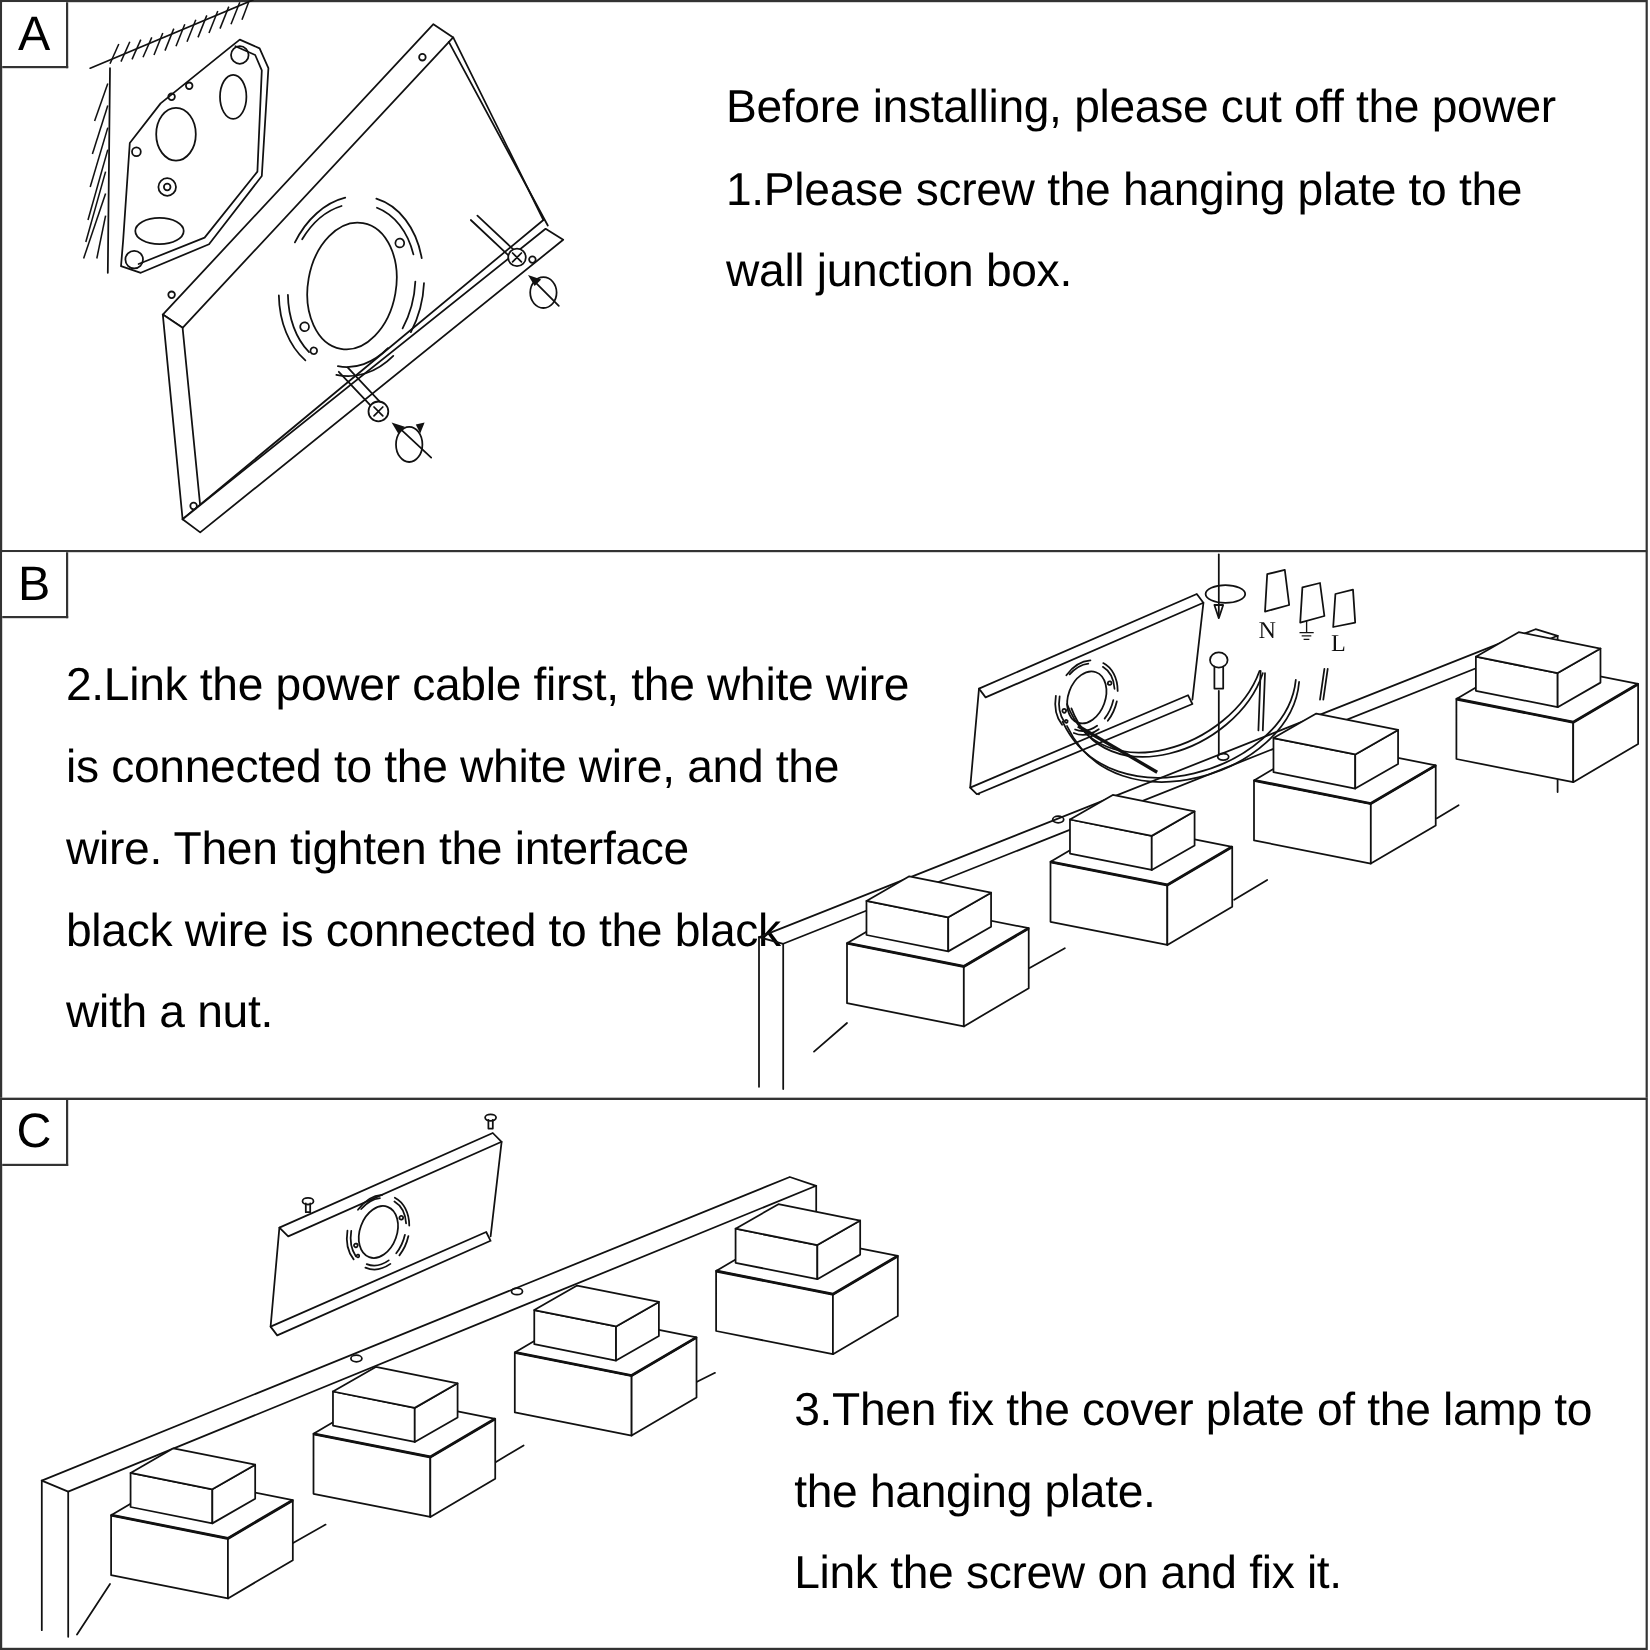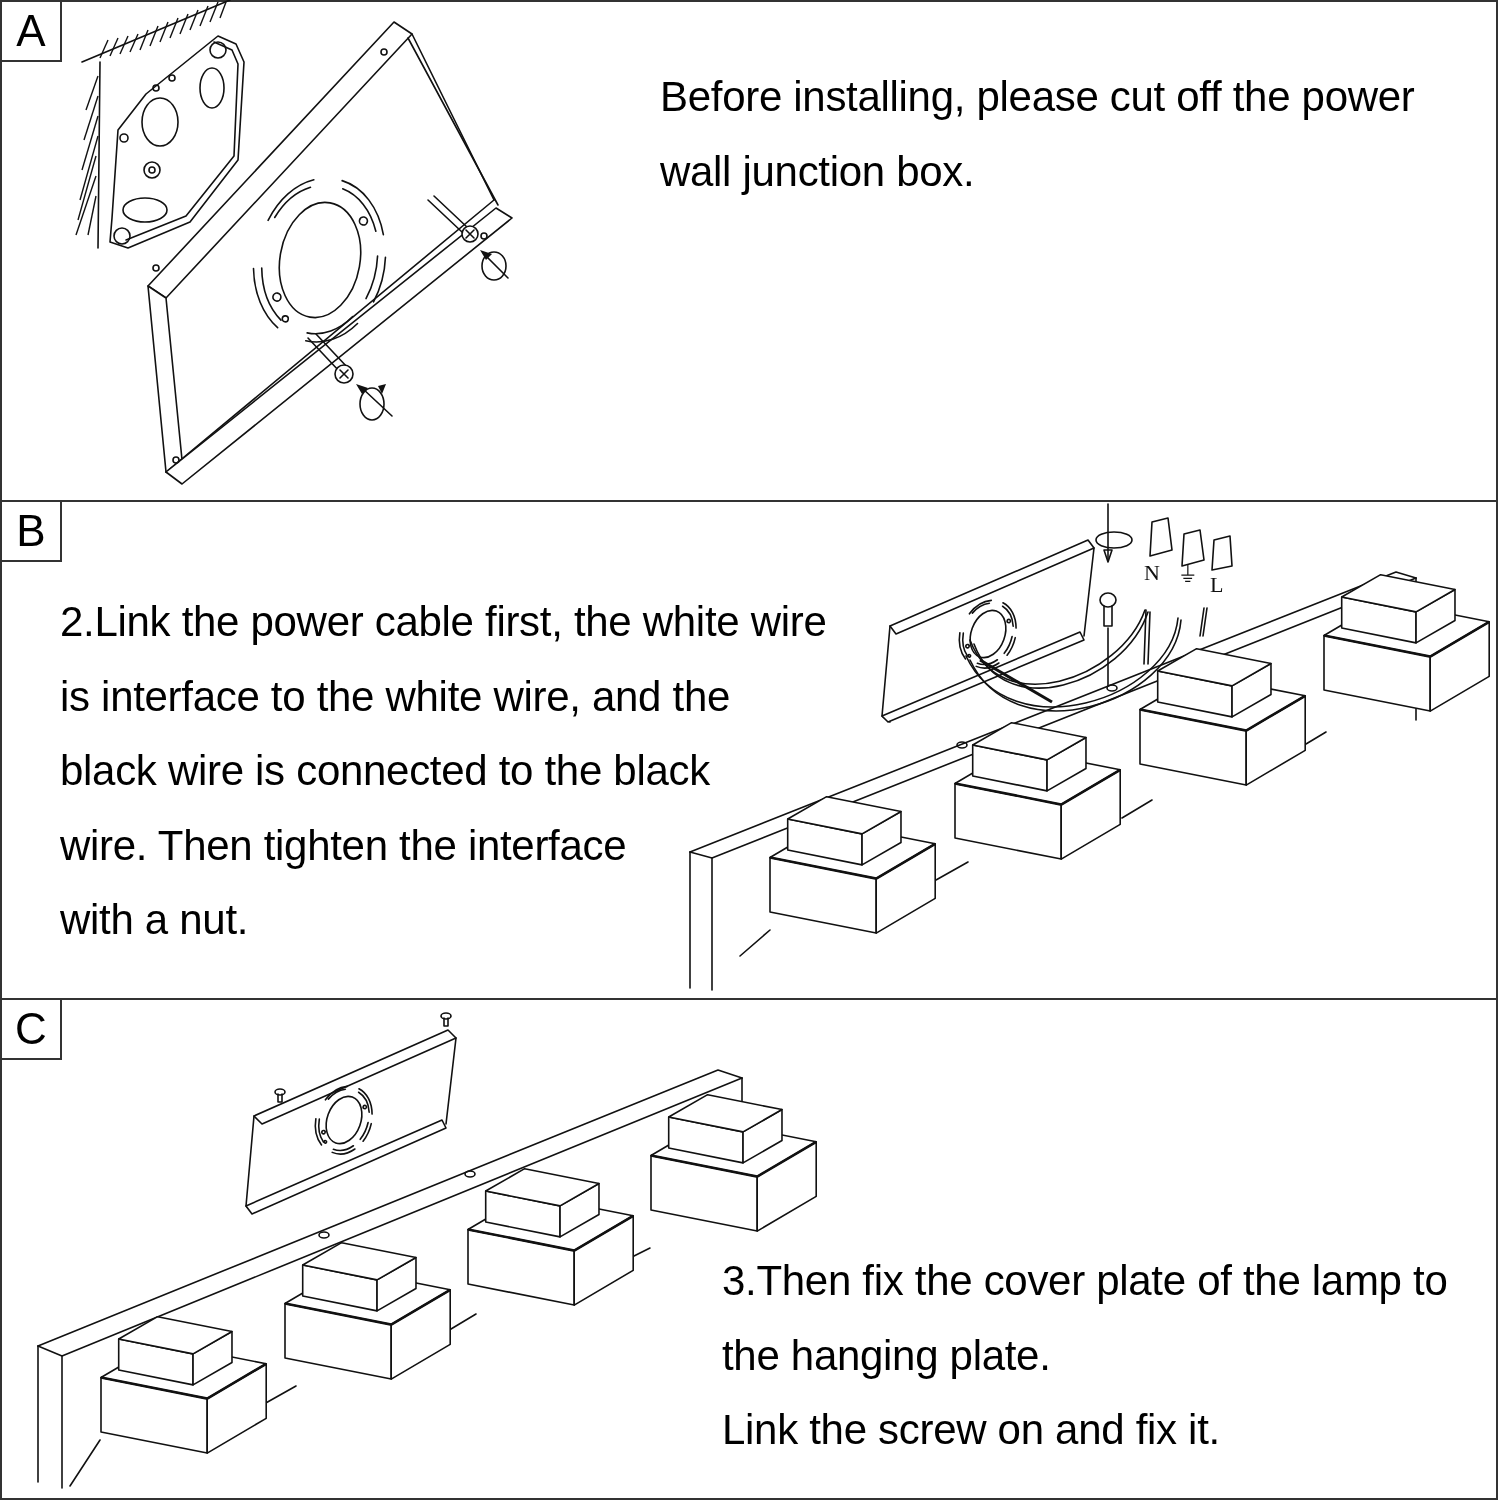--- a/index.html
+++ b/index.html
@@ -23,31 +23,32 @@
   .symtxt { font-family: "Liberation Serif", serif; font-size: 22px; fill: #111; }
 </style>
 </head>
 <body>
 
 <section class="panel" id="panel-a">
   <div class="label-box">A</div>
 </section>
 <div class="text-block" id="text-a">
   <p>Before installing, please cut off the power</p>
+  <p>1.Please screw the hanging plate to the</p>
   <p>wall junction box.</p>
 </div>
 
 <section class="panel" id="panel-b">
   <div class="label-box">B</div>
 </section>
 <div class="text-block" id="text-b">
   <p>2.Link the power cable first, the white wire</p>
-  <p>is interface to the white wire, and the</p>
+  <p>is connected to the white wire, and the</p>
+  <p>wire. Then tighten the interface</p>
   <p>black wire is connected to the black</p>
-  <p>wire. Then tighten the interface</p>
   <p>with a nut.</p>
 </div>
 
 <section class="panel" id="panel-c">
   <div class="label-box">C</div>
 </section>
 <div class="text-block" id="text-c">
   <p>3.Then fix the cover plate of the lamp to</p>
   <p>the hanging plate.</p>
   <p>Link the screw on and fix it.</p>

